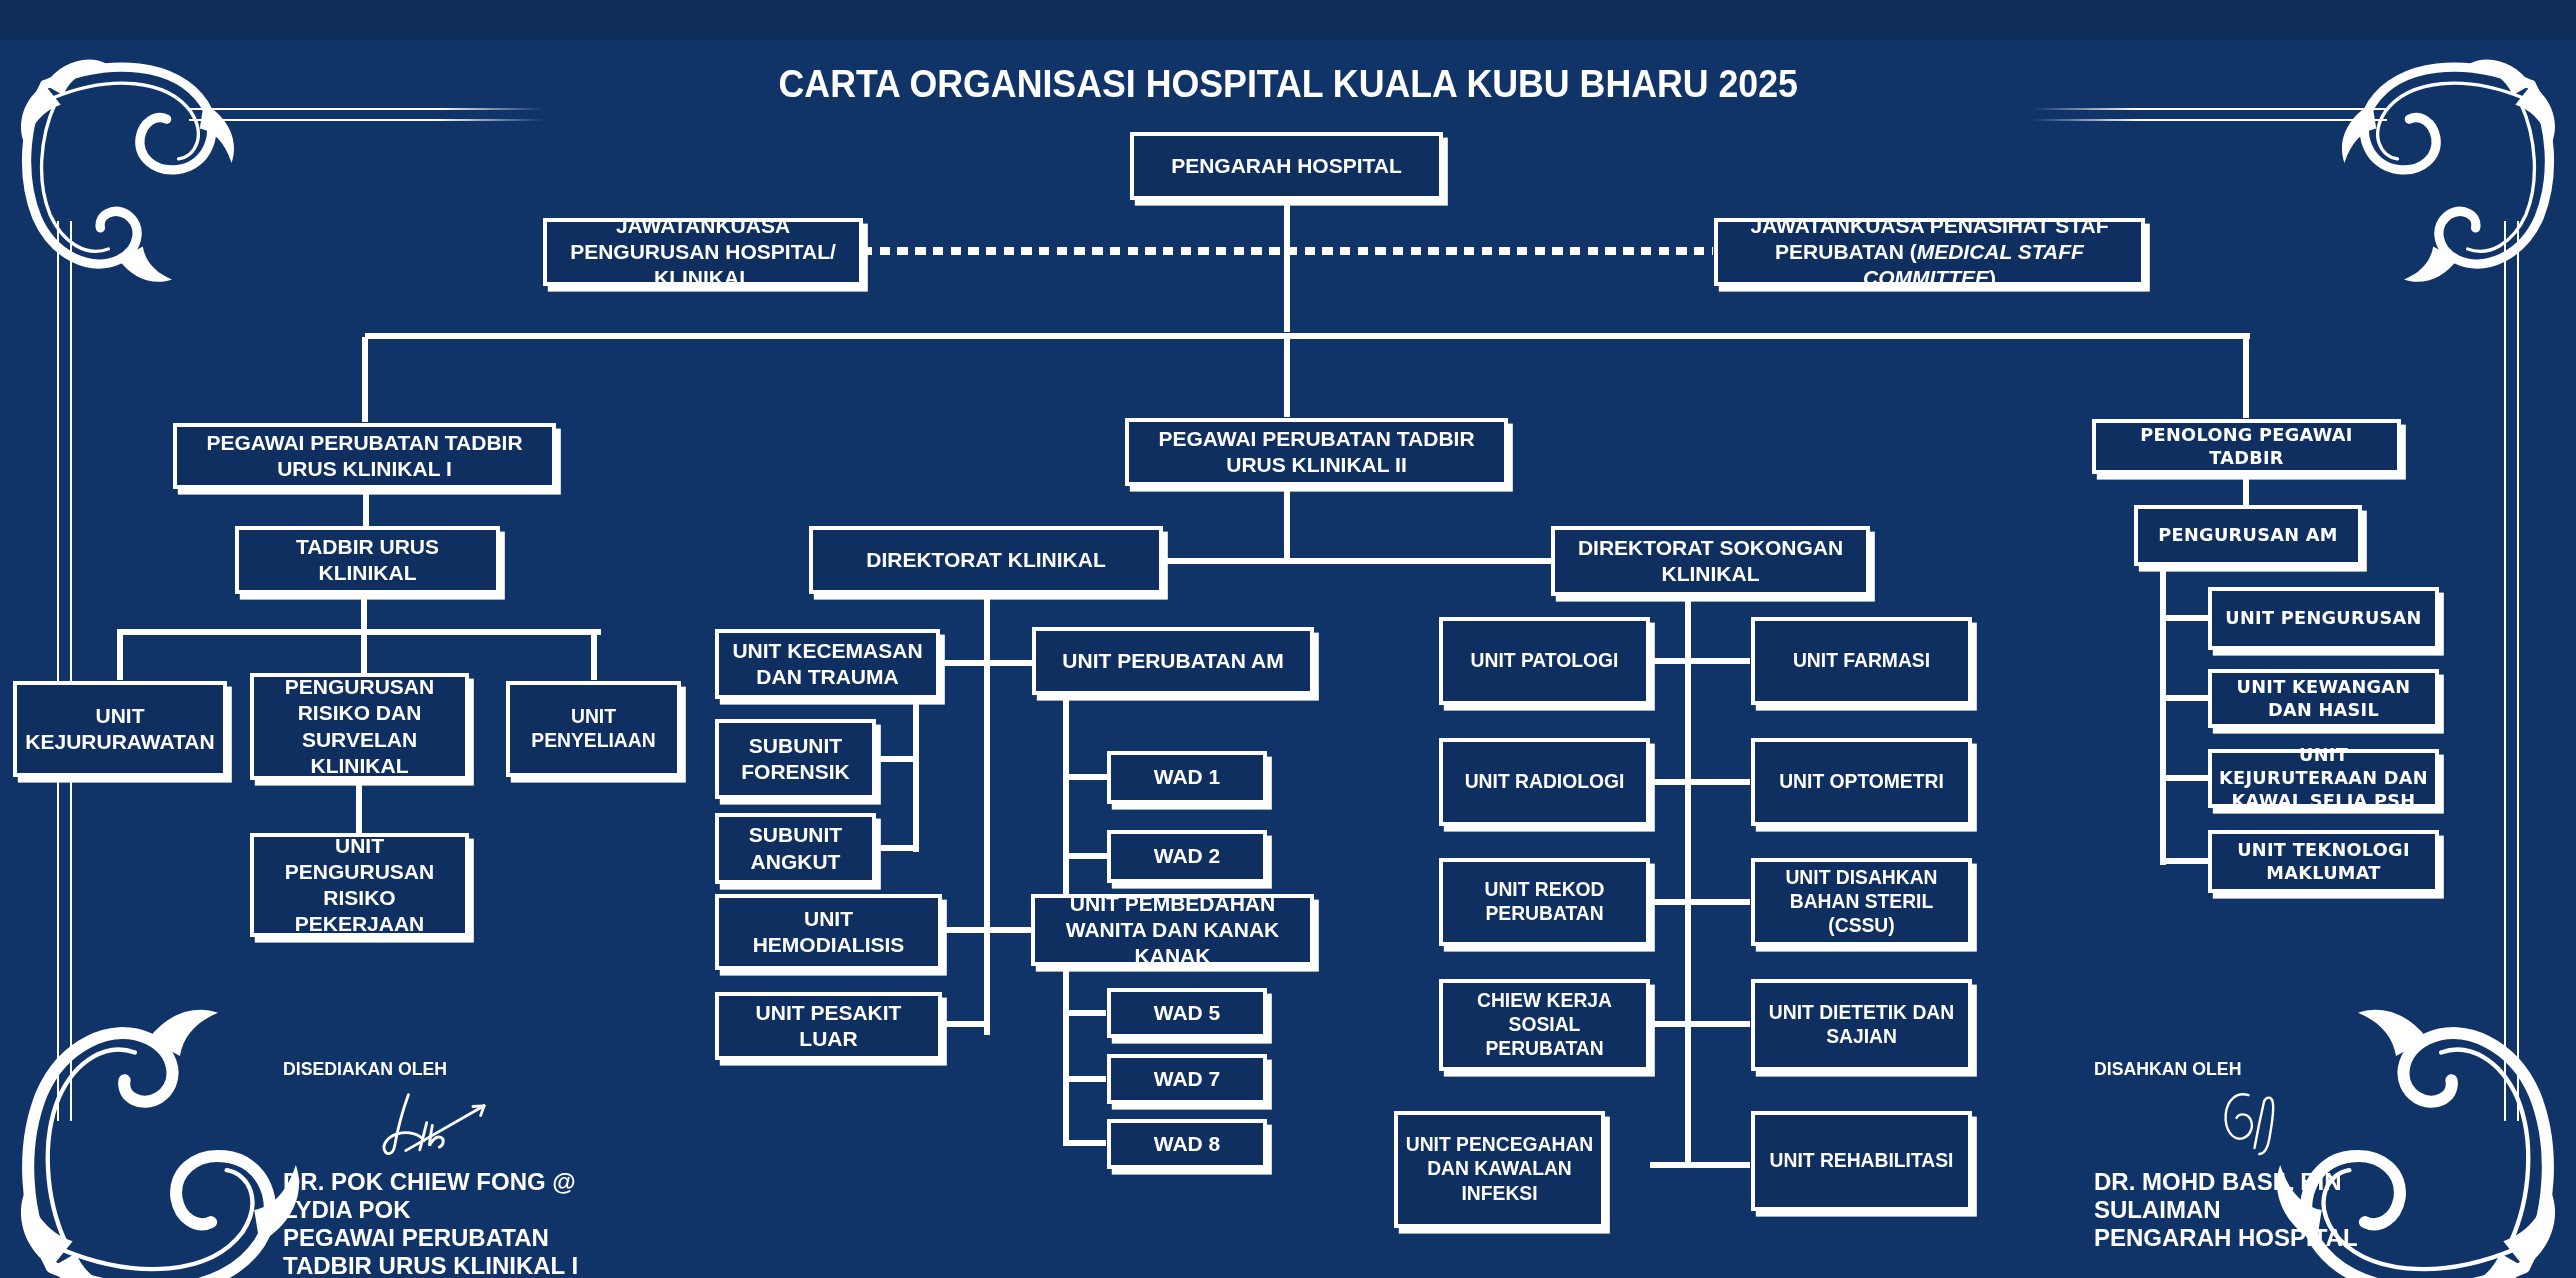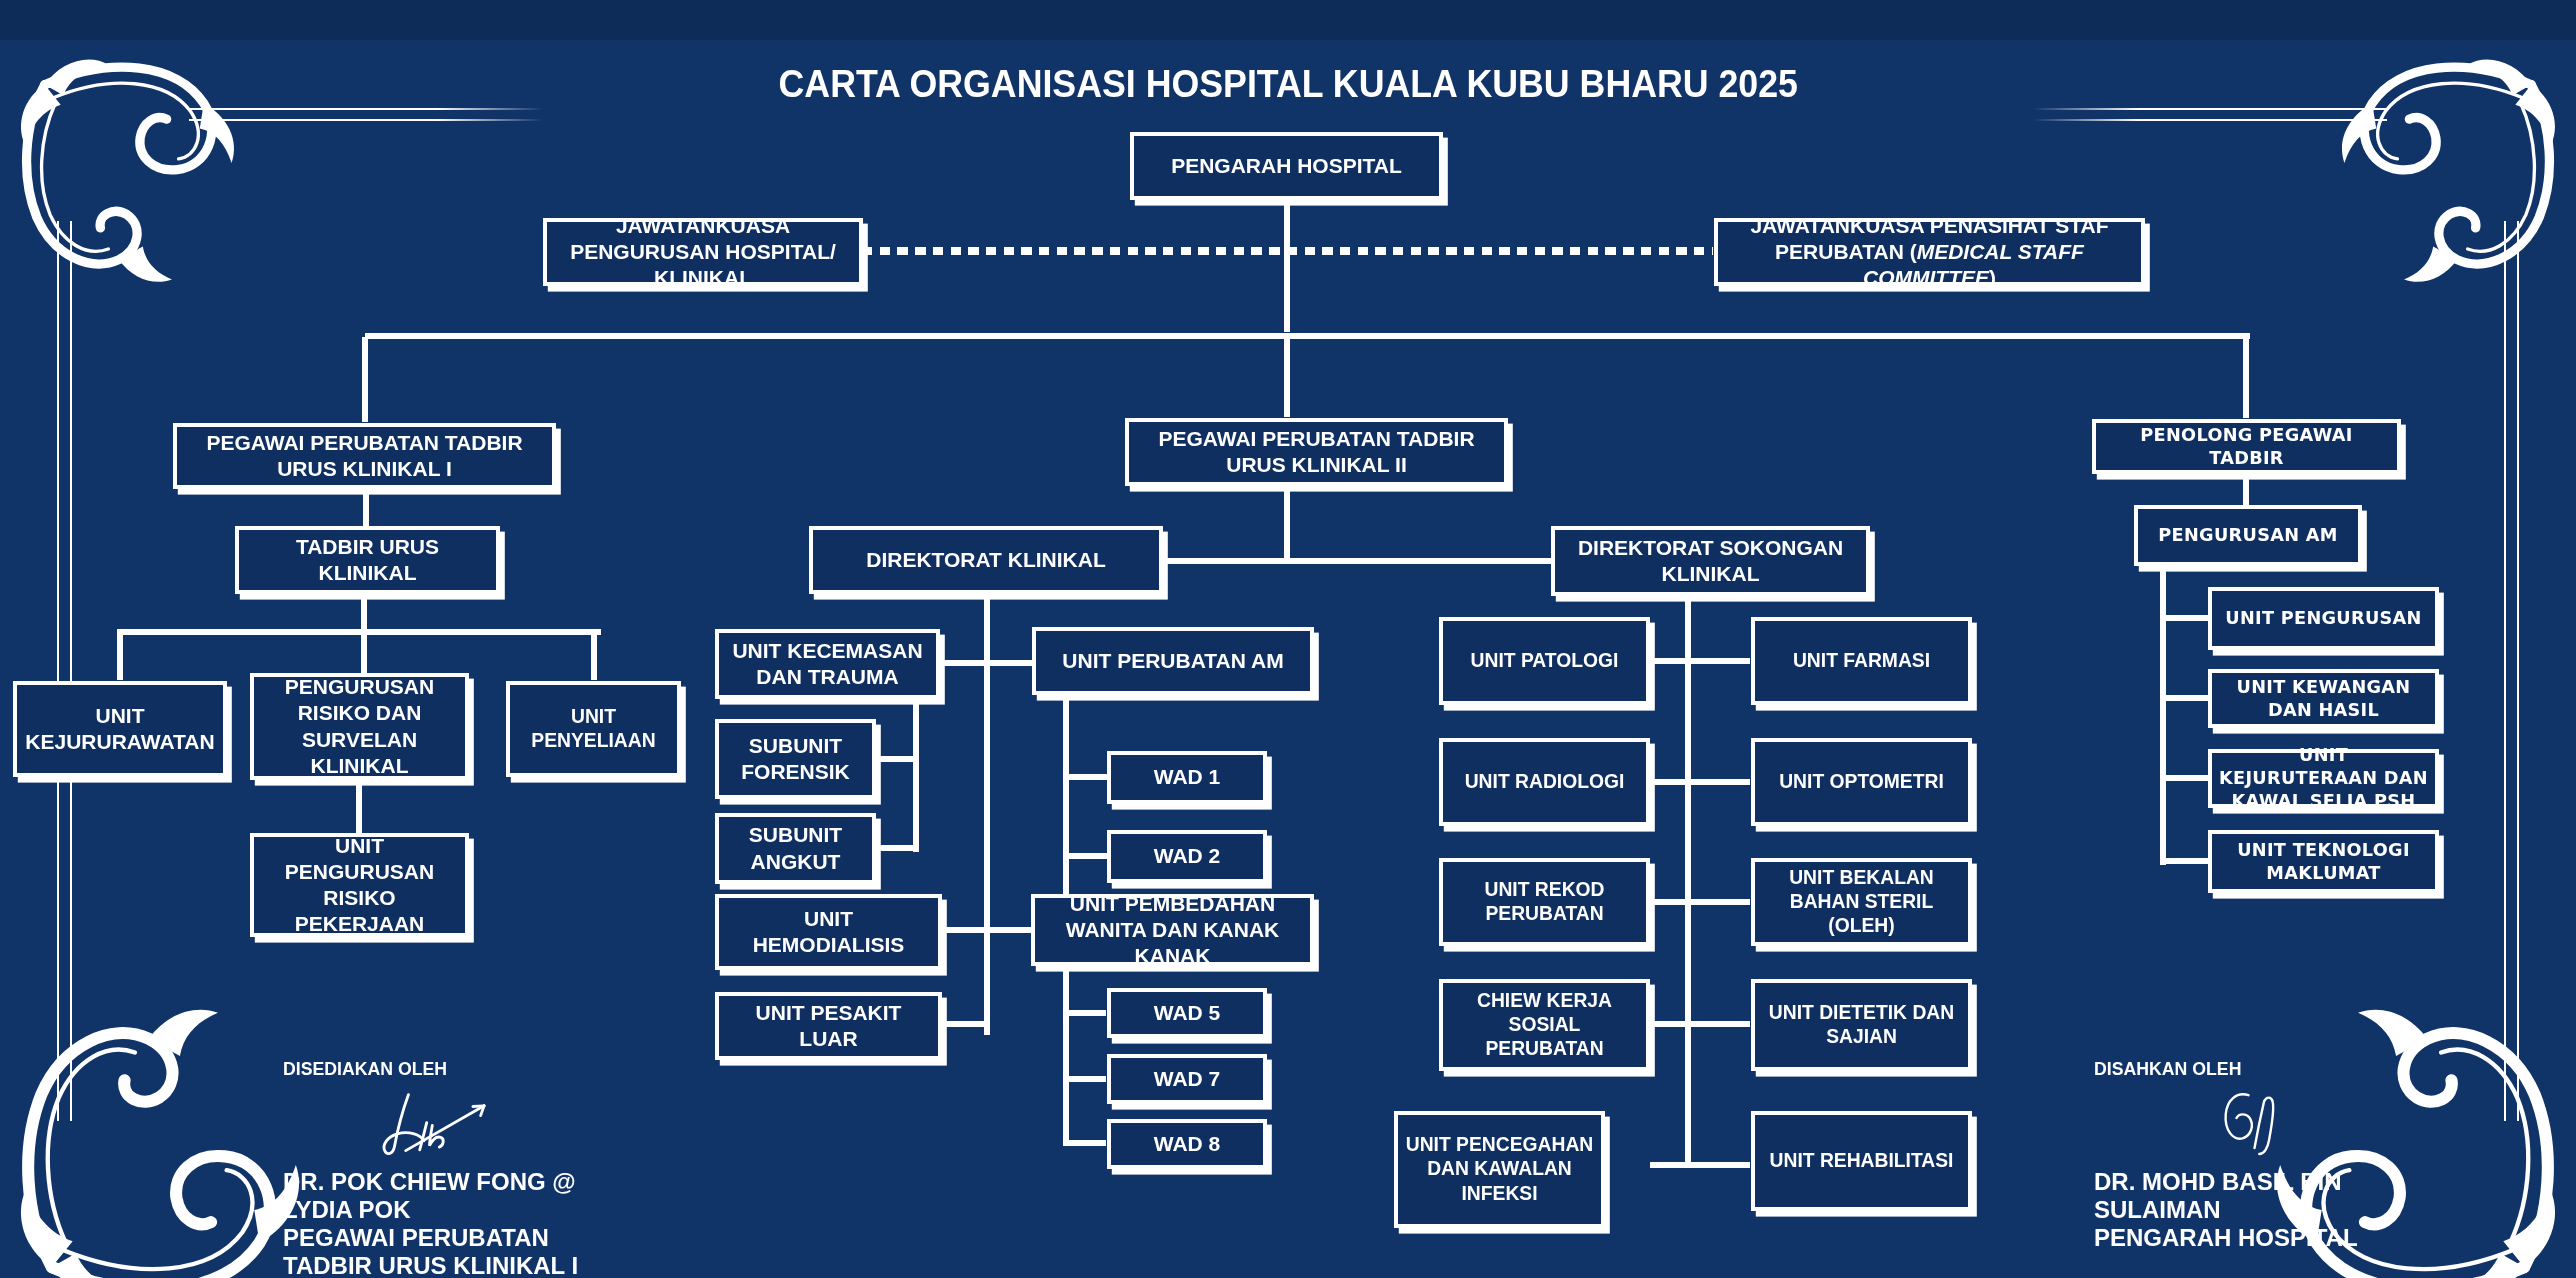--- a/index.html
+++ b/index.html
@@ -177,21 +177,21 @@
   <div class="node" style="left:1107px;top:1079px;width:160px;height:50px">WAD 8</div>
   <div class="node" style="left:715px;top:952px;width:227px;height:68px">UNIT PESAKIT LUAR</div>
 
   <div class="node sok" style="left:1439px;top:577px;width:211px;height:88px">UNIT PATOLOGI</div>
   <div class="node sok" style="left:1439px;top:698px;width:211px;height:88px">UNIT RADIOLOGI</div>
   <div class="node sok" style="left:1439px;top:818px;width:211px;height:88px">UNIT REKOD PERUBATAN</div>
   <div class="node sok" style="left:1439px;top:939px;width:211px;height:92px">CHIEW KERJA SOSIAL PERUBATAN</div>
   <div class="node sok" style="left:1394px;top:1071px;width:211px;height:117px">UNIT PENCEGAHAN DAN KAWALAN INFEKSI</div>
   <div class="node sok" style="left:1751px;top:577px;width:221px;height:88px">UNIT FARMASI</div>
   <div class="node sok" style="left:1751px;top:698px;width:221px;height:88px">UNIT OPTOMETRI</div>
-  <div class="node sok" style="left:1751px;top:818px;width:221px;height:88px">UNIT BEKALAN BAHAN STERIL (OLEH)</div>
+  <div class="node sok" style="left:1751px;top:818px;width:221px;height:88px">UNIT DISAHKAN BAHAN STERIL (CSSU)</div>
   <div class="node sok" style="left:1751px;top:939px;width:221px;height:92px">UNIT DIETETIK DAN SAJIAN</div>
   <div class="node sok" style="left:1751px;top:1071px;width:221px;height:100px">UNIT REHABILITASI</div>
 
   <div class="node geo" style="left:2208px;top:547px;width:231px;height:63px">UNIT PENGURUSAN</div>
   <div class="node geo" style="left:2208px;top:629px;width:231px;height:59px">UNIT KEWANGAN DAN HASIL</div>
   <div class="node geo" style="left:2208px;top:709px;width:231px;height:59px">UNIT KEJURUTERAAN DAN KAWAL SELIA PSH</div>
   <div class="node geo" style="left:2208px;top:790px;width:231px;height:63px">UNIT TEKNOLOGI MAKLUMAT</div>
 
   <div class="sig" style="left:283px;top:1019px;width:321px">
     <div class="h">DISEDIAKAN OLEH</div>

